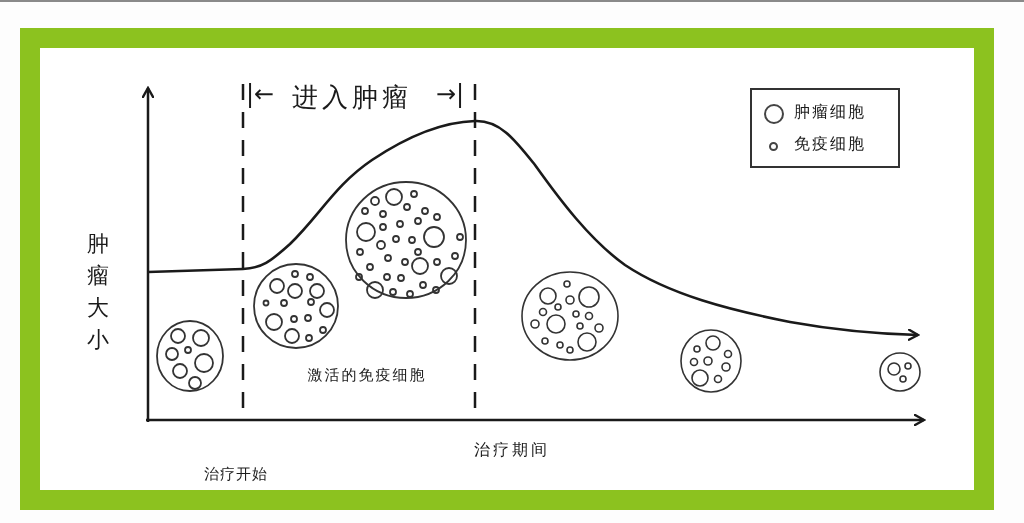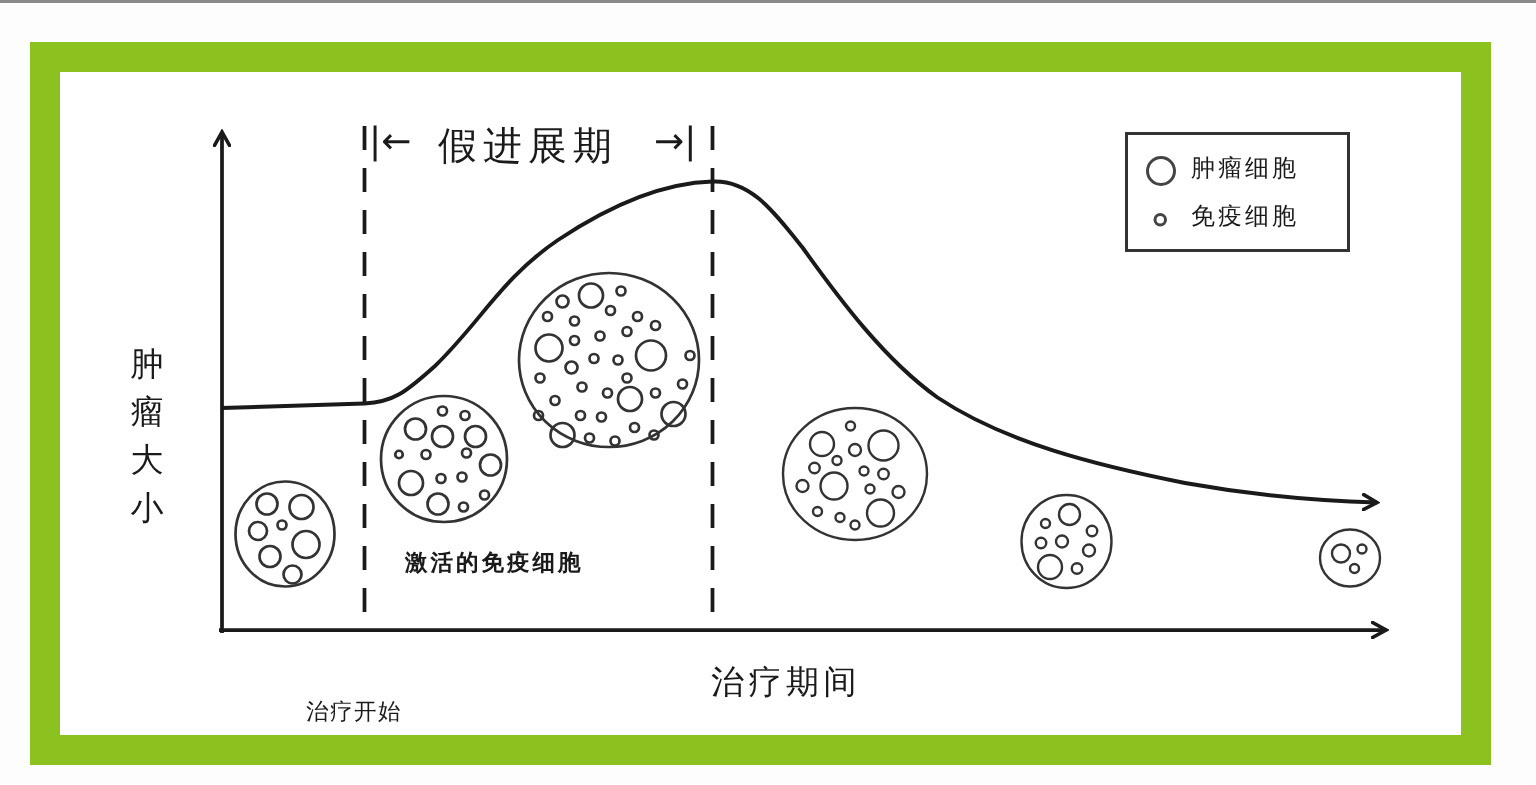--- a/index.html
+++ b/index.html
@@ -29,23 +29,23 @@
       font-family: "DejaVu Sans", sans-serif;
     }
     .phase-label { left: 292px; top: 80px; font-size: 26px; letter-spacing: 4px; }
     .phase-arrow-left { left: 246px; top: 80px; font-size: 24px; }
     .phase-arrow-right { left: 436px; top: 80px; font-size: 24px; }
     .y-label {
       left: 84px; top: 228px; font-size: 22px; line-height: 32px;
       width: 28px; text-align: center; white-space: normal;
     }
     .y-label span { display: block; }
-    .x-label { left: 474px; top: 440px; font-size: 22px; letter-spacing: 3px; }
+    .x-label { left: 474px; top: 440px; font-size: 16px; letter-spacing: 3px; }
     .start-label { left: 204px; top: 433px; font-size: 15px; letter-spacing: 1px; margin-top: 32px; }
-    .annot { left: 270px; top: 358px; font-size: 15px; line-height: 34px; text-align: left; width: 170px; letter-spacing: 2px; font-weight: bold; }
+    .annot { left: 282px; top: 358px; font-size: 15px; line-height: 34px; text-align: center; width: 170px; letter-spacing: 2px; }
     .annot span { display: block; }
     .legend {
       position: absolute; left: 750px; top: 88px; width: 150px; height: 80px;
       border: 2px solid #333; box-sizing: border-box; background: #fff;
     }
     .legend-item { position: absolute; left: 0; height: 30px; width: 100%; }
     .legend-item.i0 { top: 8px; }
     .legend-item.i1 { top: 40px; }
     .legend-swatch {
       position: absolute; border: 2px solid #444; border-radius: 50%; box-sizing: border-box;
@@ -182,21 +182,21 @@
 
   <g fill="none" stroke="#333" stroke-width="1.6">
     <ellipse cx="900" cy="372" rx="20" ry="19"></ellipse>
     <circle cx="894" cy="369" r="6"></circle>
       <circle cx="908" cy="366" r="3"></circle>
     <circle cx="903" cy="379" r="3"></circle>
   </g>
 </svg>
 
 <div class="label phase-arrow-left">|←</div>
-<div class="label phase-label">假进展期</div>
+<div class="label phase-label">进入肿瘤</div>
 <div class="label phase-arrow-right">→|</div>
 
 <div class="label y-label">
   <span>肿</span>
   <span>瘤</span>
   <span>大</span>
   <span>小</span>
 </div>
 
 <div class="label start-label">治疗开始</div>

